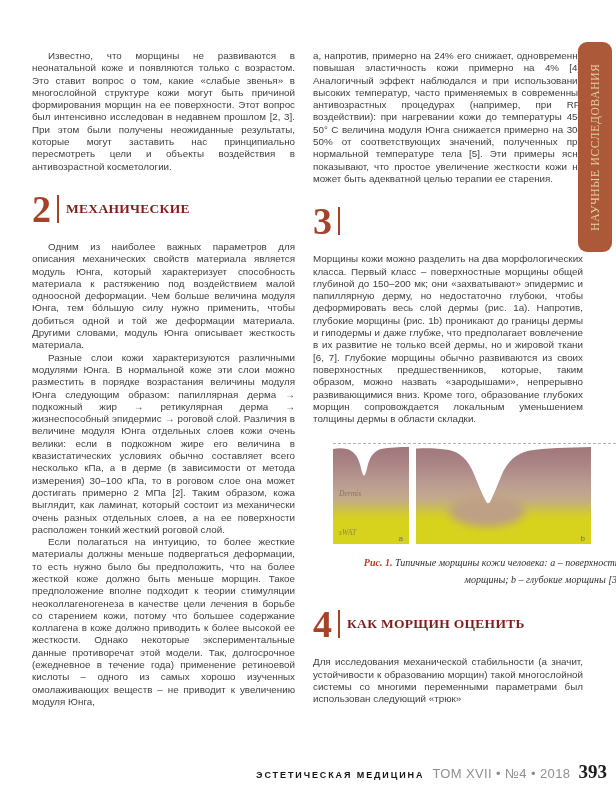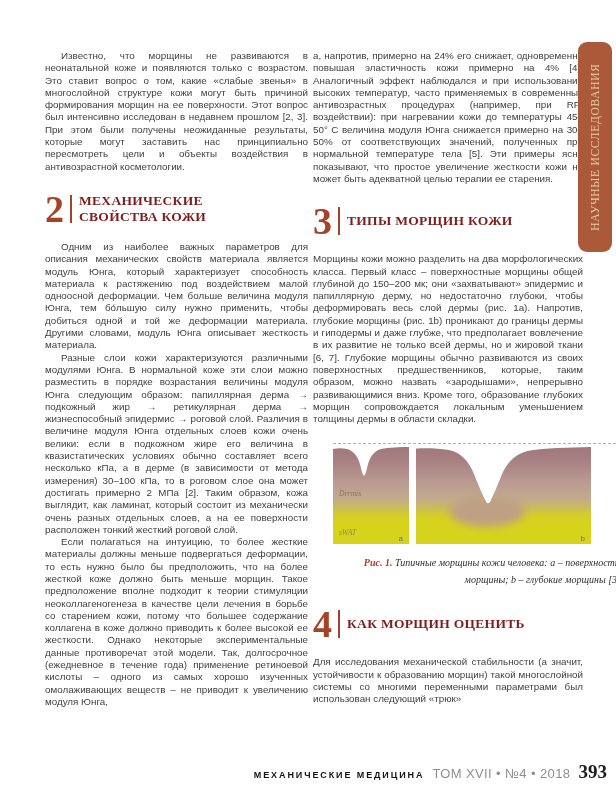--- a/index.html
+++ b/index.html
@@ -1,21 +1,21 @@
 <!DOCTYPE html>
 <html lang="ru"><head>
 <meta charset="utf-8">
 <style>
   html,body { margin:0; padding:0; background:#ffffff; }
   .page {
     position:relative; width:616px; height:800px; background:#ffffff;
     font-family:"Liberation Sans", sans-serif; overflow:hidden;
   }
   .col { position:absolute; top:50px; }
-  .col-left  { left:45px;  width:263px; }
+  .col-left  { left:32px;  width:263px; }
   .col-right { left:313px; width:270px; }
   .col p {
     margin:0; font-size:9.8px; line-height:12.3px; text-align:justify;
     color:#3e3e3e; hyphens:auto; -webkit-hyphens:auto;
   }
   .ind { text-indent:16px; }
 
   .section-head { display:flex; align-items:center; margin:20px 0 16px 0; }
   .sec-num {
     font-family:"Liberation Serif", serif; font-weight:bold;
@@ -59,36 +59,34 @@
 <div class="page">
 
   <div class="col col-left">
     <p class="ind">Известно, что морщины не развиваются в неонатальной коже и появляются только с возрастом. Это ставит вопрос о том, какие «слабые звенья» в многослойной структуре кожи могут быть причиной формирования морщин на ее поверхности. Этот вопрос был интенсивно исследован в недавнем прошлом [2, 3]. При этом были получены неожиданные результаты, которые могут заставить нас принципиально пересмотреть цели и объекты воздействия в антивозрастной косметологии.</p>
 
     <div class="section-head">
       <div class="sec-num">2</div>
       <div class="sec-rule"></div>
       <div class="sec-title">
         <div>МЕХАНИЧЕСКИЕ</div>
-        <div>СВОЙСТВА КОЖИ</div>
       </div>
     </div>
 
     <p class="ind">Одним из наиболее важных параметров для описания механических свойств материала является модуль Юнга, который характеризует способность материала к растяжению под воздействием малой одноосной деформации. Чем больше величина модуля Юнга, тем бо́льшую силу нужно применить, чтобы добиться одной и той же деформации материала. Другими словами, модуль Юнга описывает жесткость материала.</p>
     <p class="ind">Разные слои кожи характеризуются различными модулями Юнга. В нормальной коже эти слои можно разместить в порядке возрастания величины модуля Юнга следующим образом: папиллярная дерма → подкожный жир → ретикулярная дерма → жизнеспособный эпидермис → роговой слой. Различия в величине модуля Юнга отдельных слоев кожи очень велики: если в подкожном жире его величина в квазистатических условиях обычно составляет всего несколько кПа, а в дерме (в зависимости от метода измерения) 30–100 кПа, то в роговом слое она может достигать примерно 2 МПа [2]. Таким образом, кожа выглядит, как ламинат, который состоит из механически очень разных отдельных слоев, а на ее поверхности расположен тонкий жесткий роговой слой.</p>
     <p class="ind">Если полагаться на интуицию, то более жесткие материалы должны меньше подвергаться деформации, то есть нужно было бы предположить, что на более жесткой коже должно быть меньше морщин. Такое предположение вполне подходит к теории стимуляции неоколлагеногенеза в качестве цели лечения в борьбе со старением кожи, потому что большее содержание коллагена в коже должно приводить к более высокой ее жесткости. Однако некоторые экспериментальные данные противоречат этой модели. Так, долгосрочное (ежедневное в течение года) применение ретиноевой кислоты – одного из самых хорошо изученных омолаживающих веществ – не приводит к увеличению модуля Юнга,</p>
   </div>
 
   <div class="col col-right">
     <p>а, напротив, примерно на 24% его снижает, одновременно повышая эластичность кожи примерно на 4% [4]. Аналогичный эффект наблюдался и при использовании высоких температур, часто применяемых в современных антивозрастных процедурах (например, при RF-воздействии): при нагревании кожи до температуры 45–50° С величина модуля Юнга снижается примерно на 30–50% от соответствующих значений, полученных при нормальной температуре тела [5]. Эти примеры ясно показывают, что простое увеличение жесткости кожи не может быть адекватной целью терапии ее старения.</p>
 
     <div class="section-head">
       <div class="sec-num">3</div>
       <div class="sec-rule"></div>
-      <div class="sec-title">ТИПЫ МОРЩИН КОЖИ</div>
     </div>
 
     <p>Морщины кожи можно разделить на два морфологических класса. Первый класс – поверхностные морщины общей глубиной до 150–200 мк; они «захватывают» эпидермис и папиллярную дерму, но недостаточно глубоки, чтобы деформировать весь слой дермы (рис. 1a). Напротив, глубокие морщины (рис. 1b) проникают до границы дермы и гиподермы и даже глубже, что предполагает вовлечение в их развитие не только всей дермы, но и жировой ткани [6, 7]. Глубокие морщины обычно развиваются из своих поверхностных предшественников, которые, таким образом, можно назвать «зародышами», непрерывно развивающимися вниз. Кроме того, образование глубоких морщин сопровождается локальным уменьшением толщины дермы в области складки.</p>
 
     <div class="figure">
       <div class="fig-panels">
 
         <svg width="76" height="100" viewBox="0 0 76 100">
           <defs>
             <linearGradient id="skinA" x1="0" y1="0" x2="0" y2="1">
@@ -146,18 +144,18 @@
     </div>
 
     <p>Для исследования механической стабильности (а значит, устойчивости к образованию морщин) такой многослойной системы со многими переменными параметрами был использован следующий «трюк»</p>
   </div>
 
   <div class="side-tab">
     <div class="side-tab-inner">НАУЧНЫЕ ИССЛЕДОВАНИЯ</div>
   </div>
 
   <div class="footer">
-    <span class="footer-journal">МЕХАНИЧЕСКИЕ МЕДИЦИНА</span>
+    <span class="footer-journal">ЭСТЕТИЧЕСКАЯ МЕДИЦИНА</span>
     <span class="footer-issue">ТОМ XVII • №4 • 2018</span>
     <span class="footer-page">393</span>
   </div>
 
 </div>
 
 </body></html>

